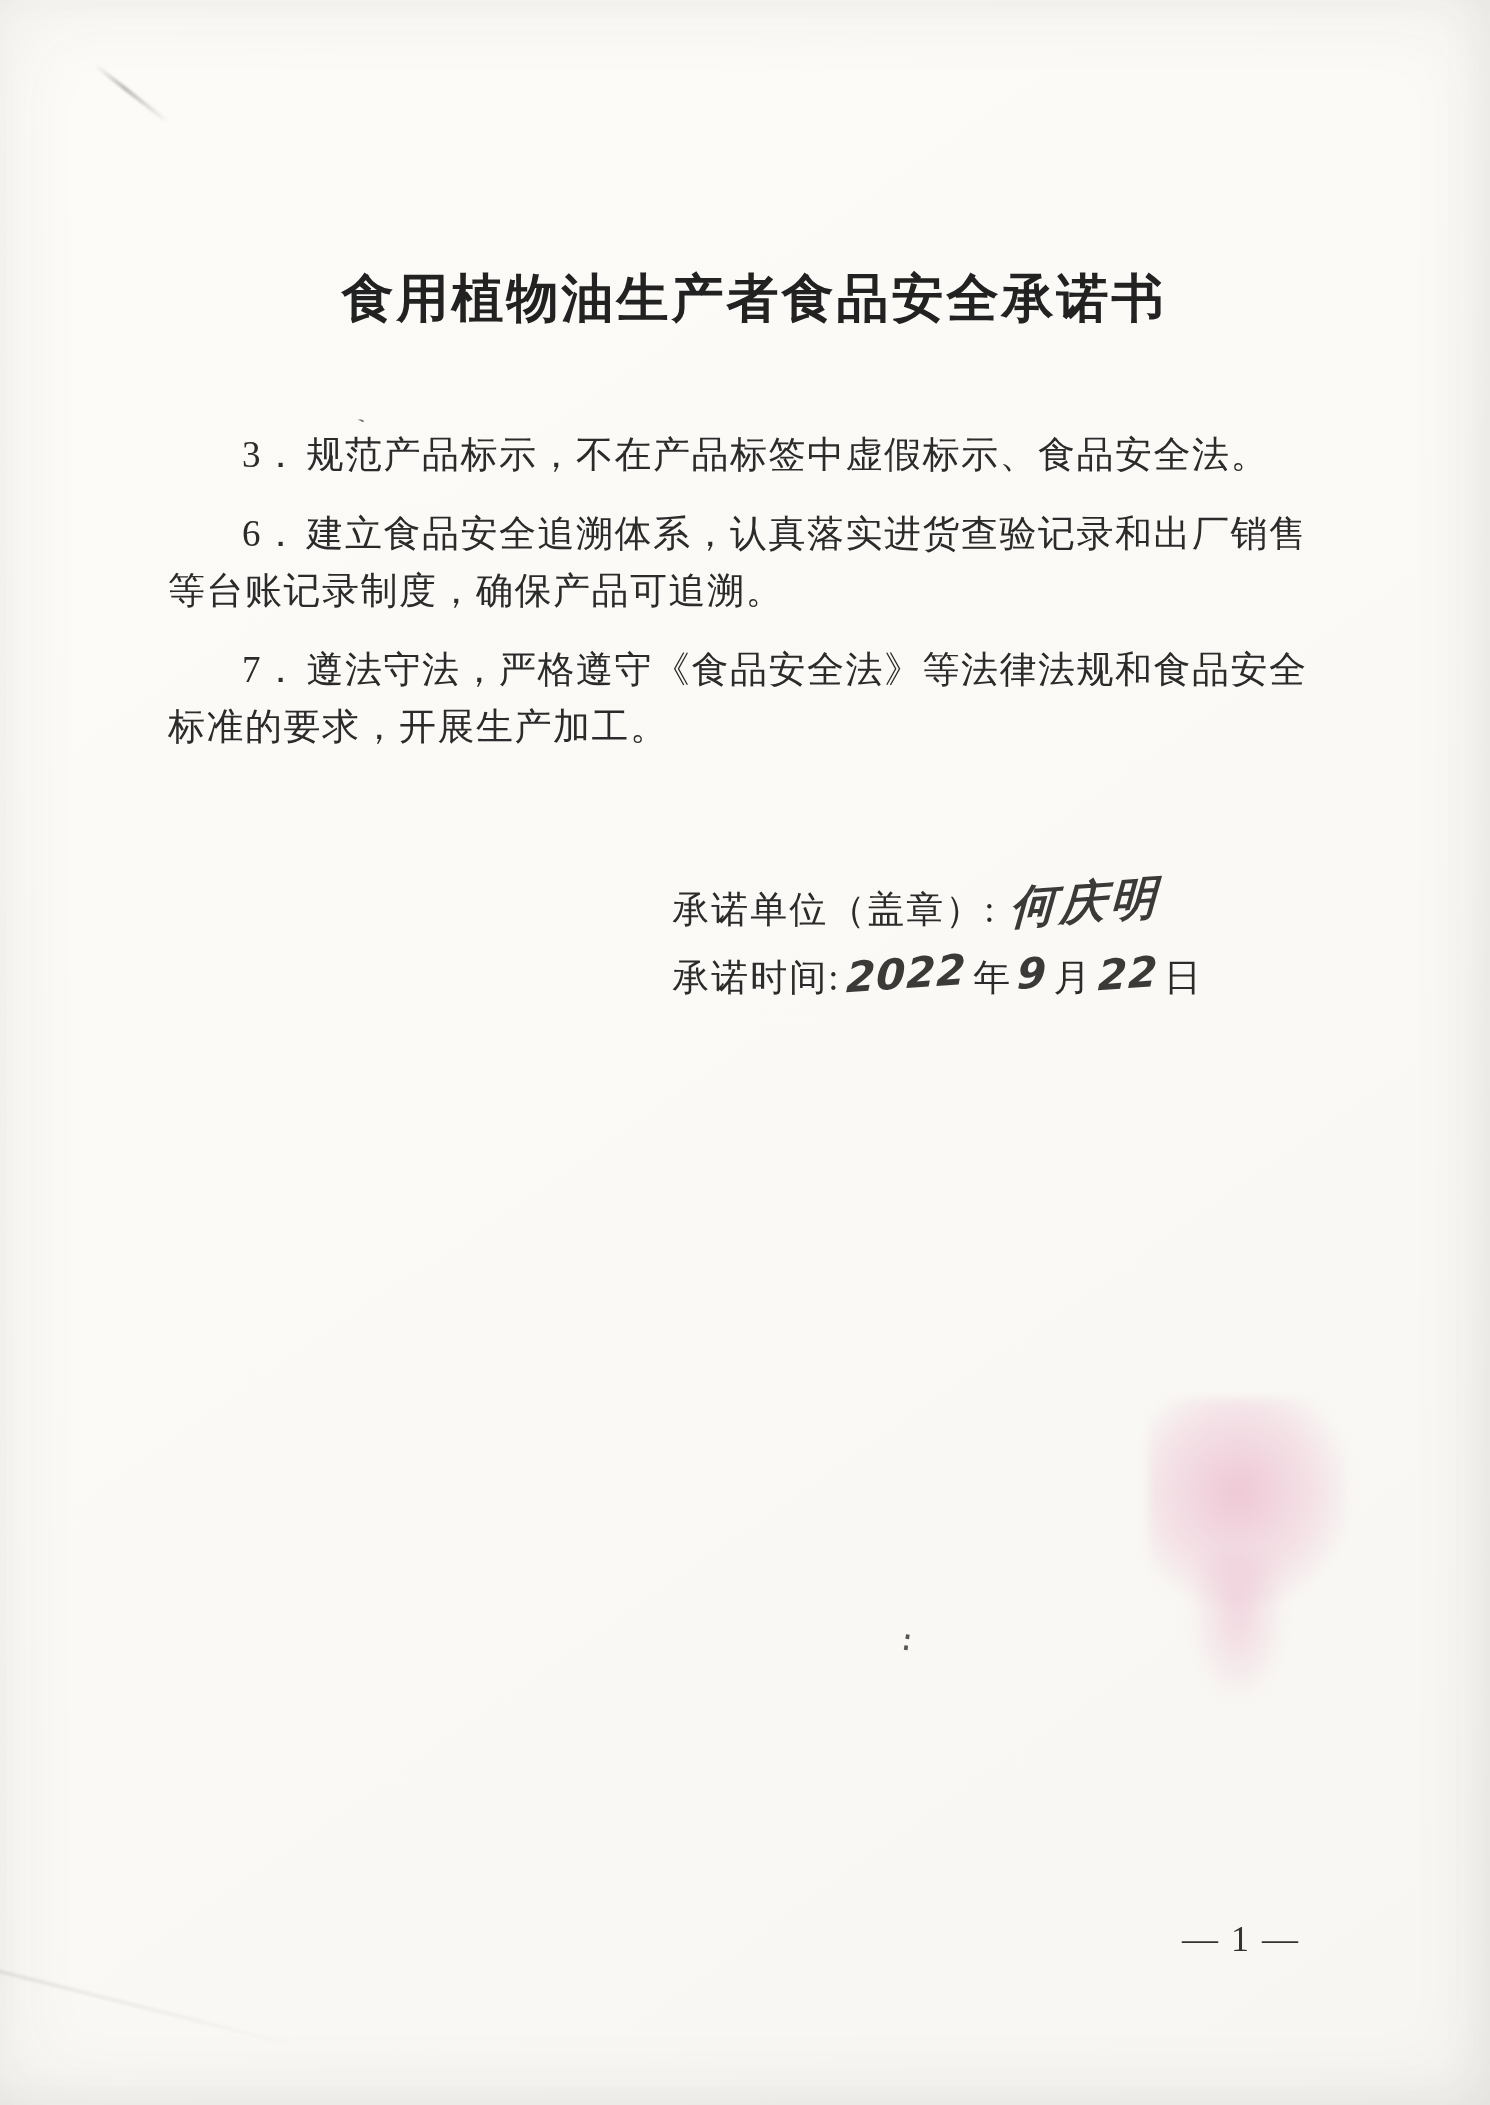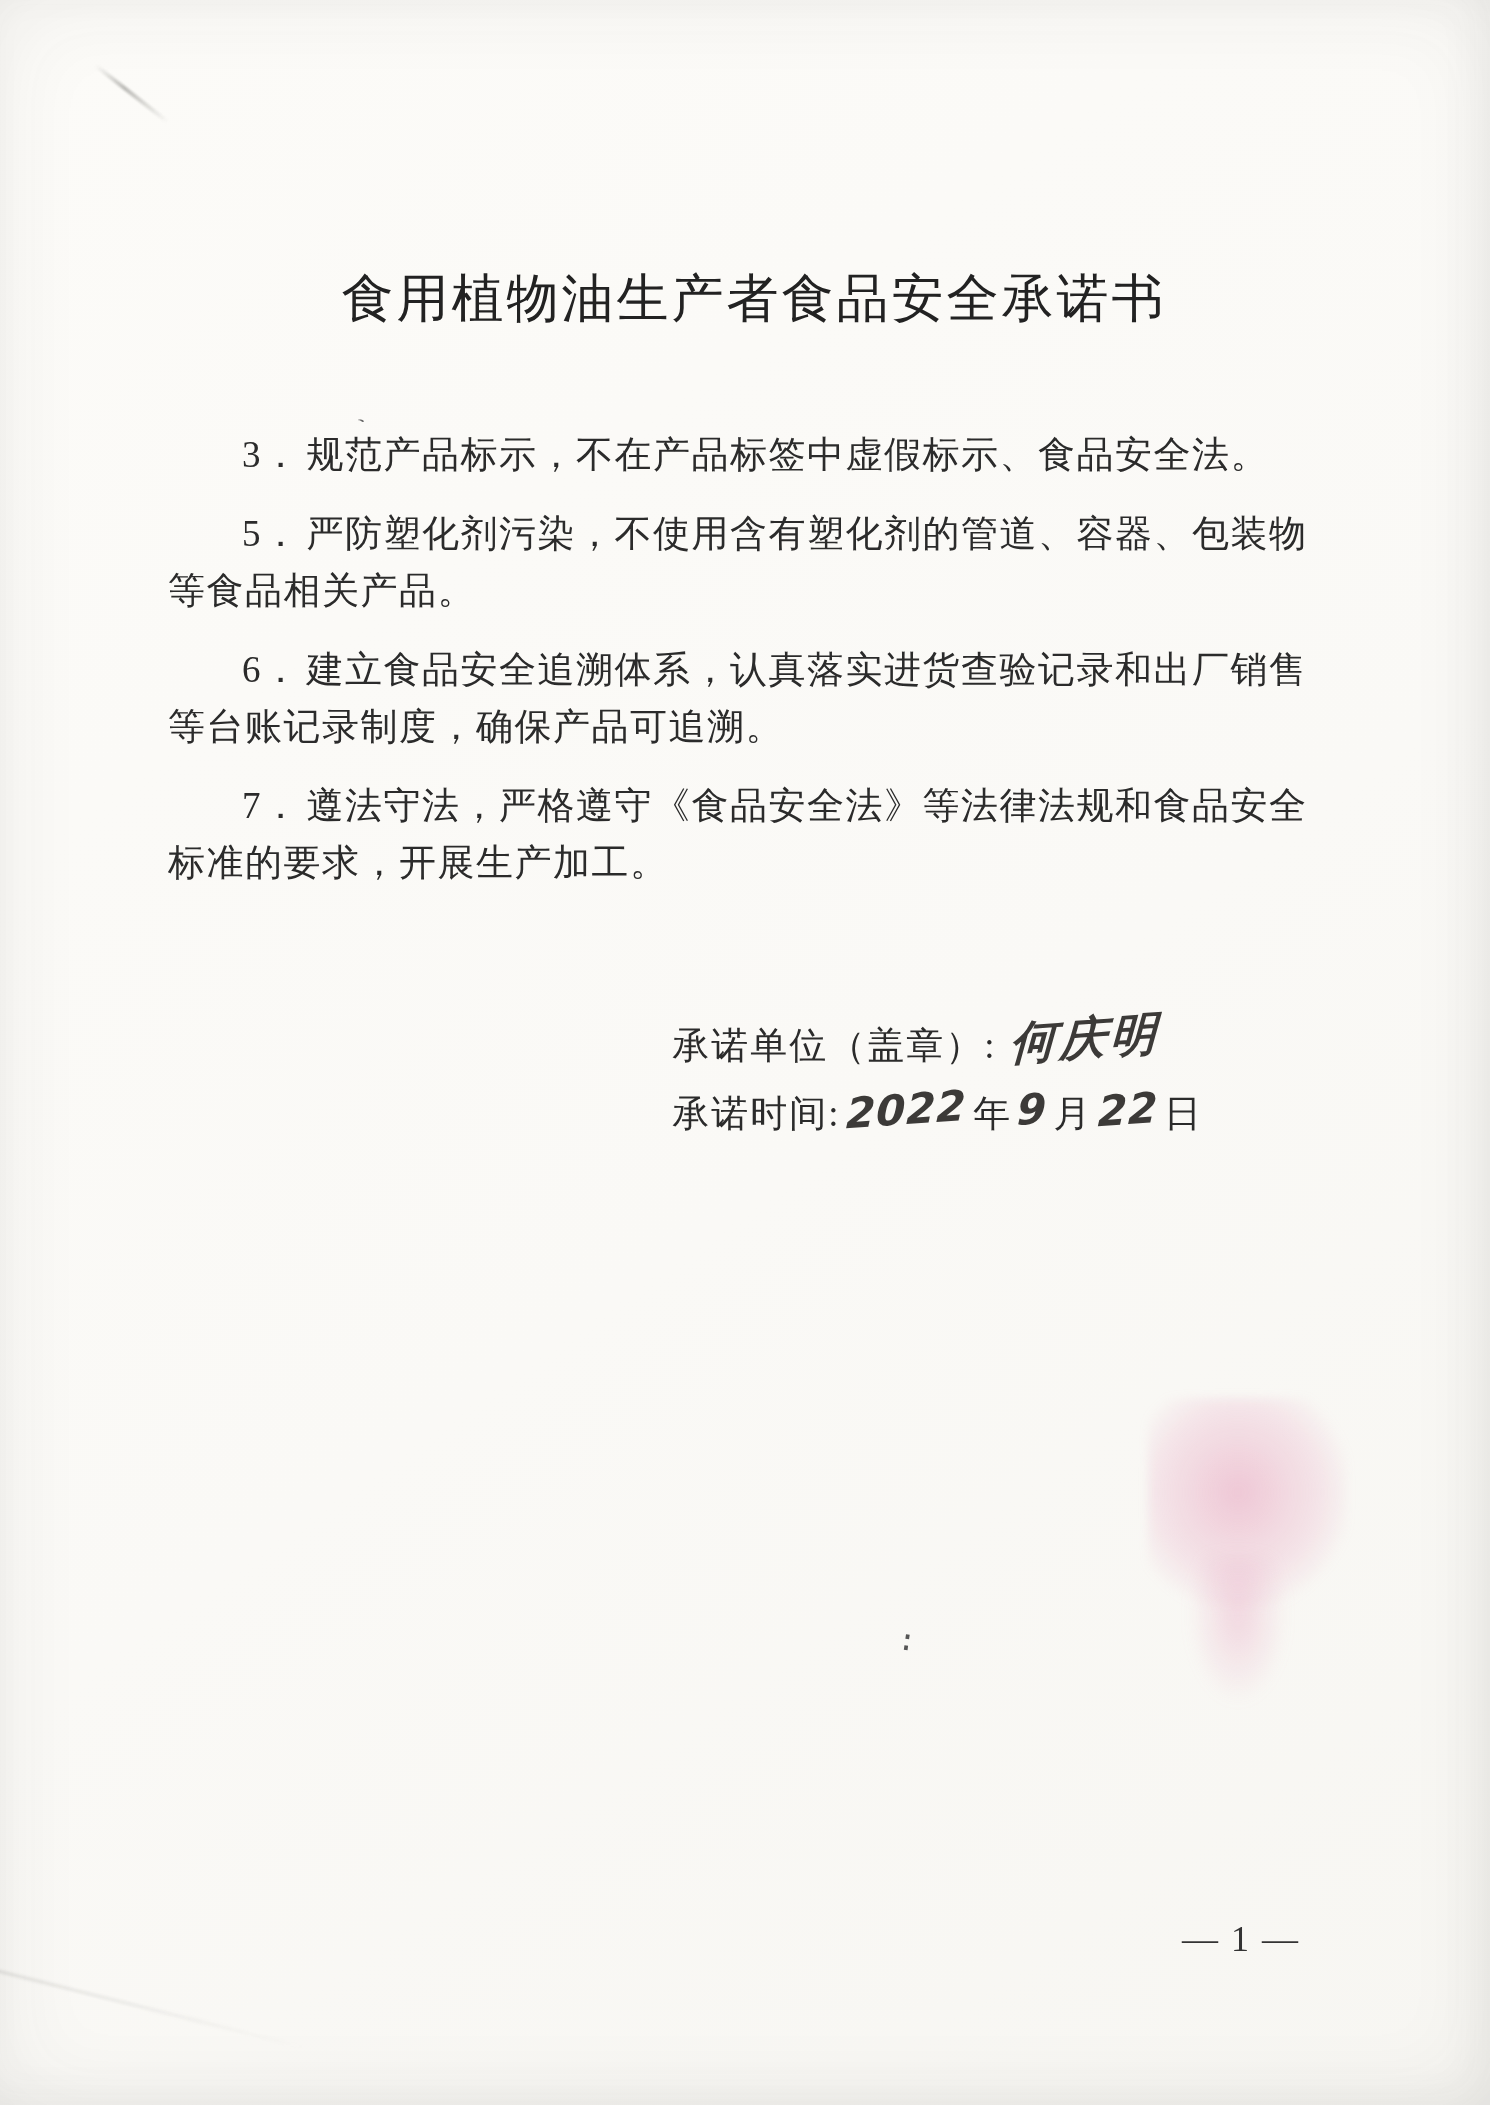--- a/index.html
+++ b/index.html
@@ -8,21 +8,21 @@
     width:1490px;height:2105px;
     margin:0 auto;
     background:linear-gradient(145deg,#fcfbf8 0%,#faf9f6 55%,#f7f6f2 100%);
     box-shadow:inset 0 0 90px rgba(60,60,55,0.07), inset -14px -10px 40px rgba(80,80,75,0.05);
     overflow:hidden;
     font-family:"Liberation Serif","DejaVu Serif",serif;
     color:#2b2b2b;
   }
   .content{padding:268px 150px 0 168px;}
   h1.doc-title{
-    font-size:52px;line-height:1.2;font-weight:normal;
+    font-size:52px;line-height:1.2;font-weight:bold;
     text-align:center;letter-spacing:3px;
     margin:0 0 96px 0;color:#222;
   }
   .body-text{font-size:37px;line-height:57px;letter-spacing:1.5px;}
   .body-text p{margin:0 0 15px 0;text-indent:2em;}
   .body-text p.sp{margin-top:22px;}
   .item-num{padding-right:6px;}
   .sig-block{
     margin:118px 138px 0 auto;
     width:fit-content;
@@ -83,21 +83,20 @@
   <div class="crease-top-left"></div>
   <div class="crease-bottom-left"></div>
   <span class="title-tick">、</span>
 
   <div class="content">
     <h1 class="doc-title">食用植物油生产者食品安全承诺书</h1>
 
     <div class="body-text">
 
       <p><span class="item-num">3．</span><span>规范产品标示，不在产品标签中虚假标示、食品安全法。</span></p>
-      <p class="sp"><span class="item-num">5．</span><span>严防塑化剂污染，不使用含有塑化剂的管道、容器、包装物等食品相关产品。</span></p>
       <p class="sp"><span class="item-num">6．</span><span>建立食品安全追溯体系，认真落实进货查验记录和出厂销售等台账记录制度，确保产品可追溯。</span></p>
       <p class="sp"><span class="item-num">7．</span><span>遵法守法，严格遵守《食品安全法》等法律法规和食品安全标准的要求，开展生产加工。</span></p>
     </div>
 
     <div class="sig-block">
       <div class="sig-row">
         <span class="sig-label">承诺单位（盖章）:</span><span class="hand hand-name">何庆明</span>
       </div>
       <div class="sig-row">
         <span class="sig-label">承诺时间:</span><span class="hand hand-num">2022</span><span>年</span><span class="hand hand-num">9</span><span>月</span><span class="hand hand-num">22</span><span>日</span>

